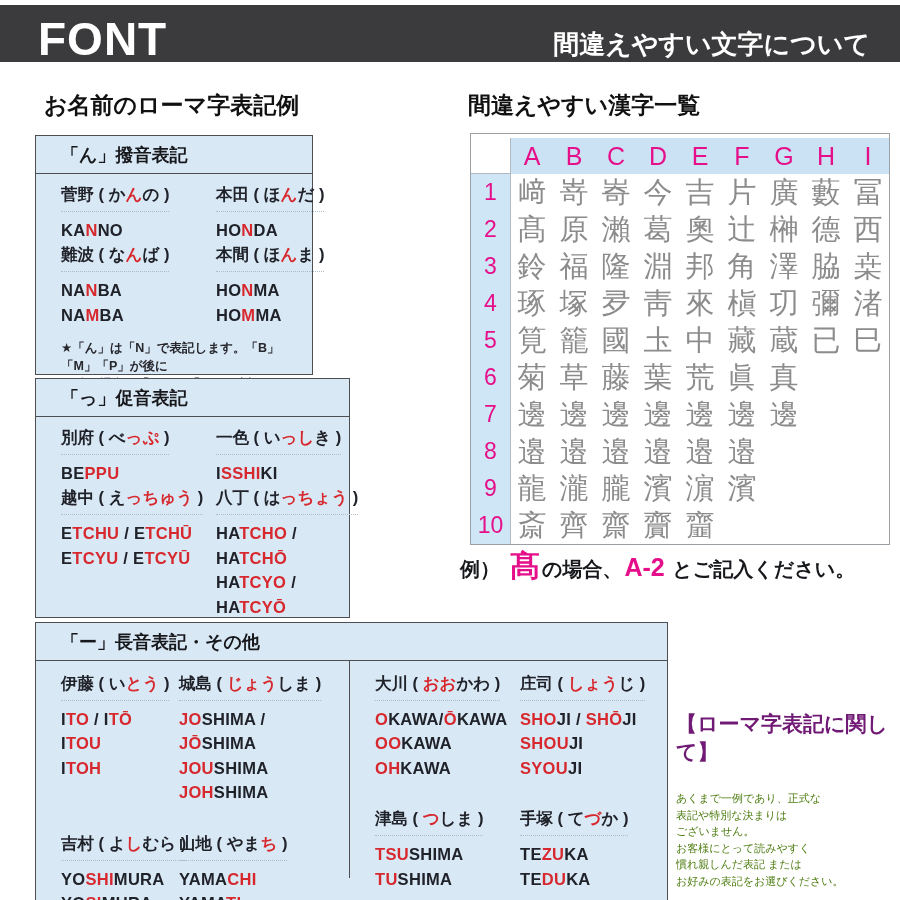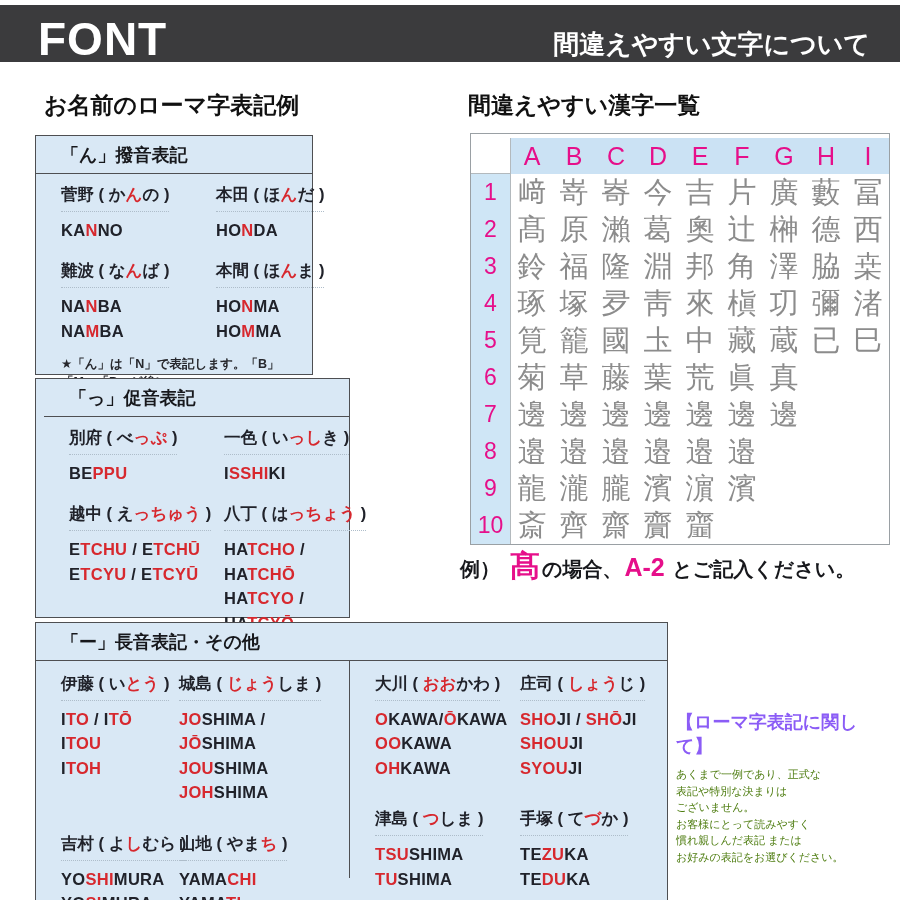--- a/index.html
+++ b/index.html
@@ -27,28 +27,28 @@
   .col-title{position:absolute;top:90px;font-size:23px;font-weight:bold;color:#111;}
   .left-title{left:44px;}
   .right-title{left:468px;}
 
   
   .box{position:absolute;background:var(--boxblue);border:1px solid var(--bdark);}
   .box-head{height:38px;border-bottom:1px solid var(--bdark);display:flex;align-items:center;
     padding-left:25px;font-size:18px;font-weight:bold;color:#17181c;}
   .box-body{padding:10px 14px 8px 25px;}
   .box1{left:35px;top:135px;width:278px;height:240px;}
-  .box2{left:35px;top:378px;width:315px;height:240px;padding-left:8px;}
+  .box2{left:35px;top:378px;width:315px;height:240px;}
   .box3{left:35px;top:622px;width:633px;height:300px;}
   .box3-inner{display:flex;height:217px;}
   .half{padding:12px 6px 0 25px;display:grid;row-gap:28px;align-content:start;}
   .half-l{width:314px;border-right:1px solid var(--bdark);grid-template-columns:118px 1fr;}
   .half-r{flex:1;grid-template-columns:145px 1fr;}
 
-  .entry-grid{display:grid;grid-template-columns:155px 1fr;row-gap:18px;}
+  .entry-grid{display:grid;grid-template-columns:155px 1fr;row-gap:2px;}
   .entry-name{font-size:16.5px;font-weight:bold;color:#20222a;width:max-content;min-width:108px;
     padding-bottom:5px;border-bottom:1px dotted #aeBDca;border-bottom-color:#aebdca;margin-bottom:6px;}
   .entry-line{font-size:16.5px;font-weight:bold;letter-spacing:.3px;color:#20222a;line-height:1.48;}
   .rd{color:var(--red);}
   .note{margin-top:12px;font-size:12.5px;font-weight:600;color:#26272c;line-height:1.45;}
   .note .ind{padding-left:13px;}
 
   
   .ktable{position:absolute;left:470px;top:133px;width:420px;border:1px solid var(--tborder);background:#fff;}
   .krow{display:flex;height:37px;}
@@ -64,21 +64,21 @@
   .krow-cells .kcell{font-size:29px;color:var(--kgray);font-weight:500;line-height:1;}
 
   
   .example{position:absolute;left:460px;top:551px;font-size:20px;font-weight:bold;color:#17181c;
     display:flex;align-items:baseline;white-space:pre;}
   .exk{color:var(--magenta);font-size:30px;line-height:1;margin:0 2px 0 10px;}
   .exc{color:var(--magenta);font-size:25px;margin:0 2px;}
 
   
   .roman-note{position:absolute;left:676px;top:710px;width:216px;}
-  .roman-note-head{font-size:18px;font-weight:bold;color:#8b5cf6;margin-bottom:8px;}
+  .roman-note-head{font-size:21px;font-weight:bold;color:#701a75;margin-bottom:24px;}
   .roman-note-line{font-size:11px;color:#4d7c0f;line-height:1.5;}
 </style>
 </head>
 <body>
 
 <div class="page">
 
   <div class="topbar">
     <div class="brand">FONT</div>
     <div class="topbar-title">間違えやすい文字について</div>

